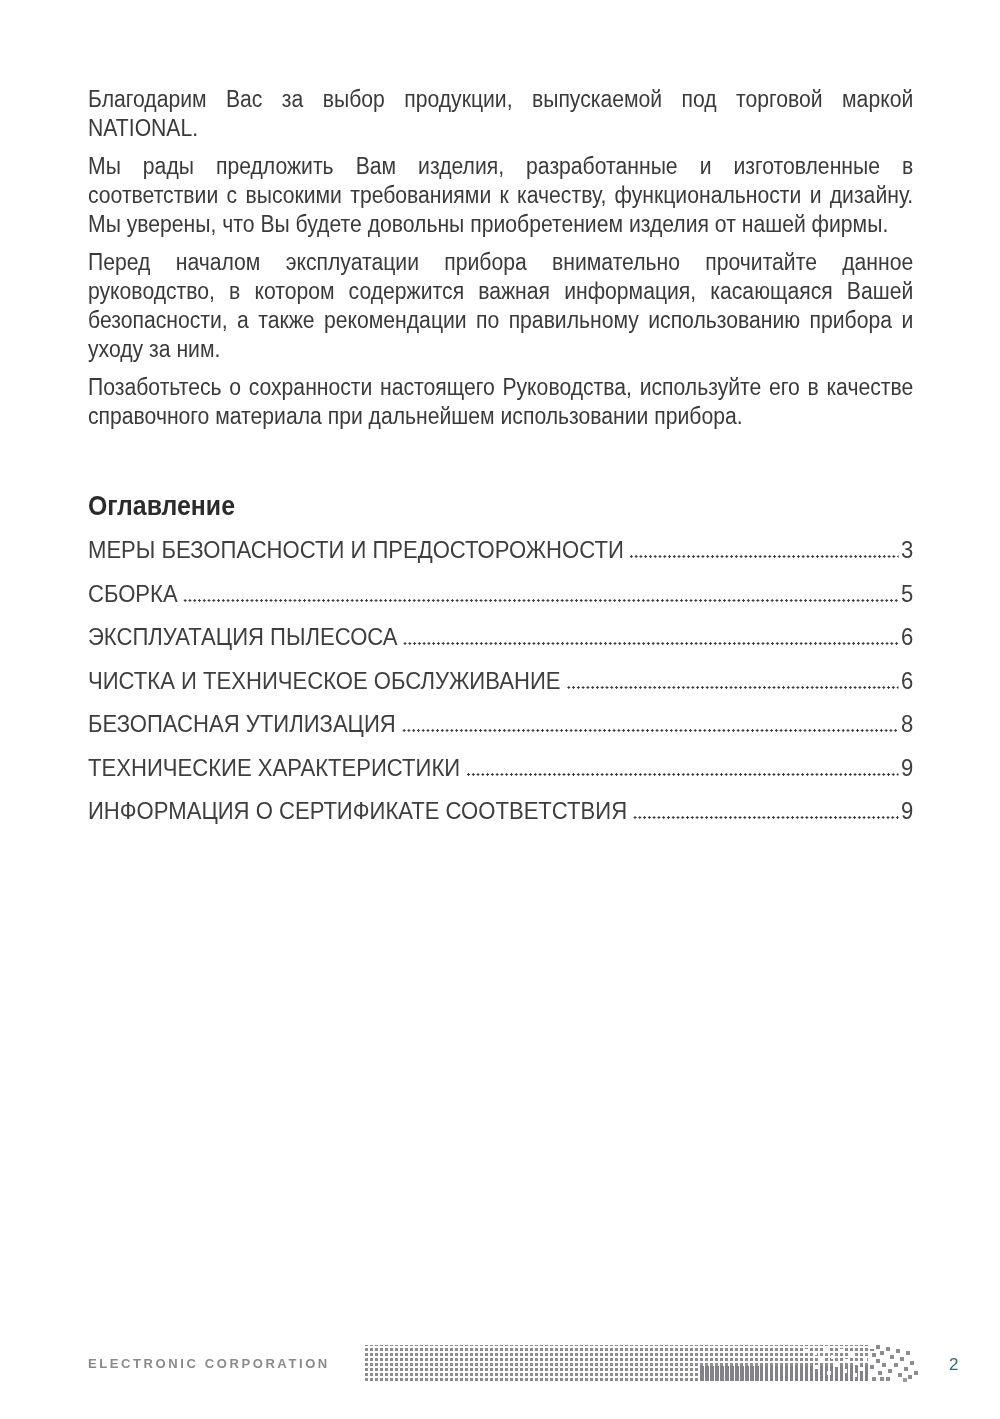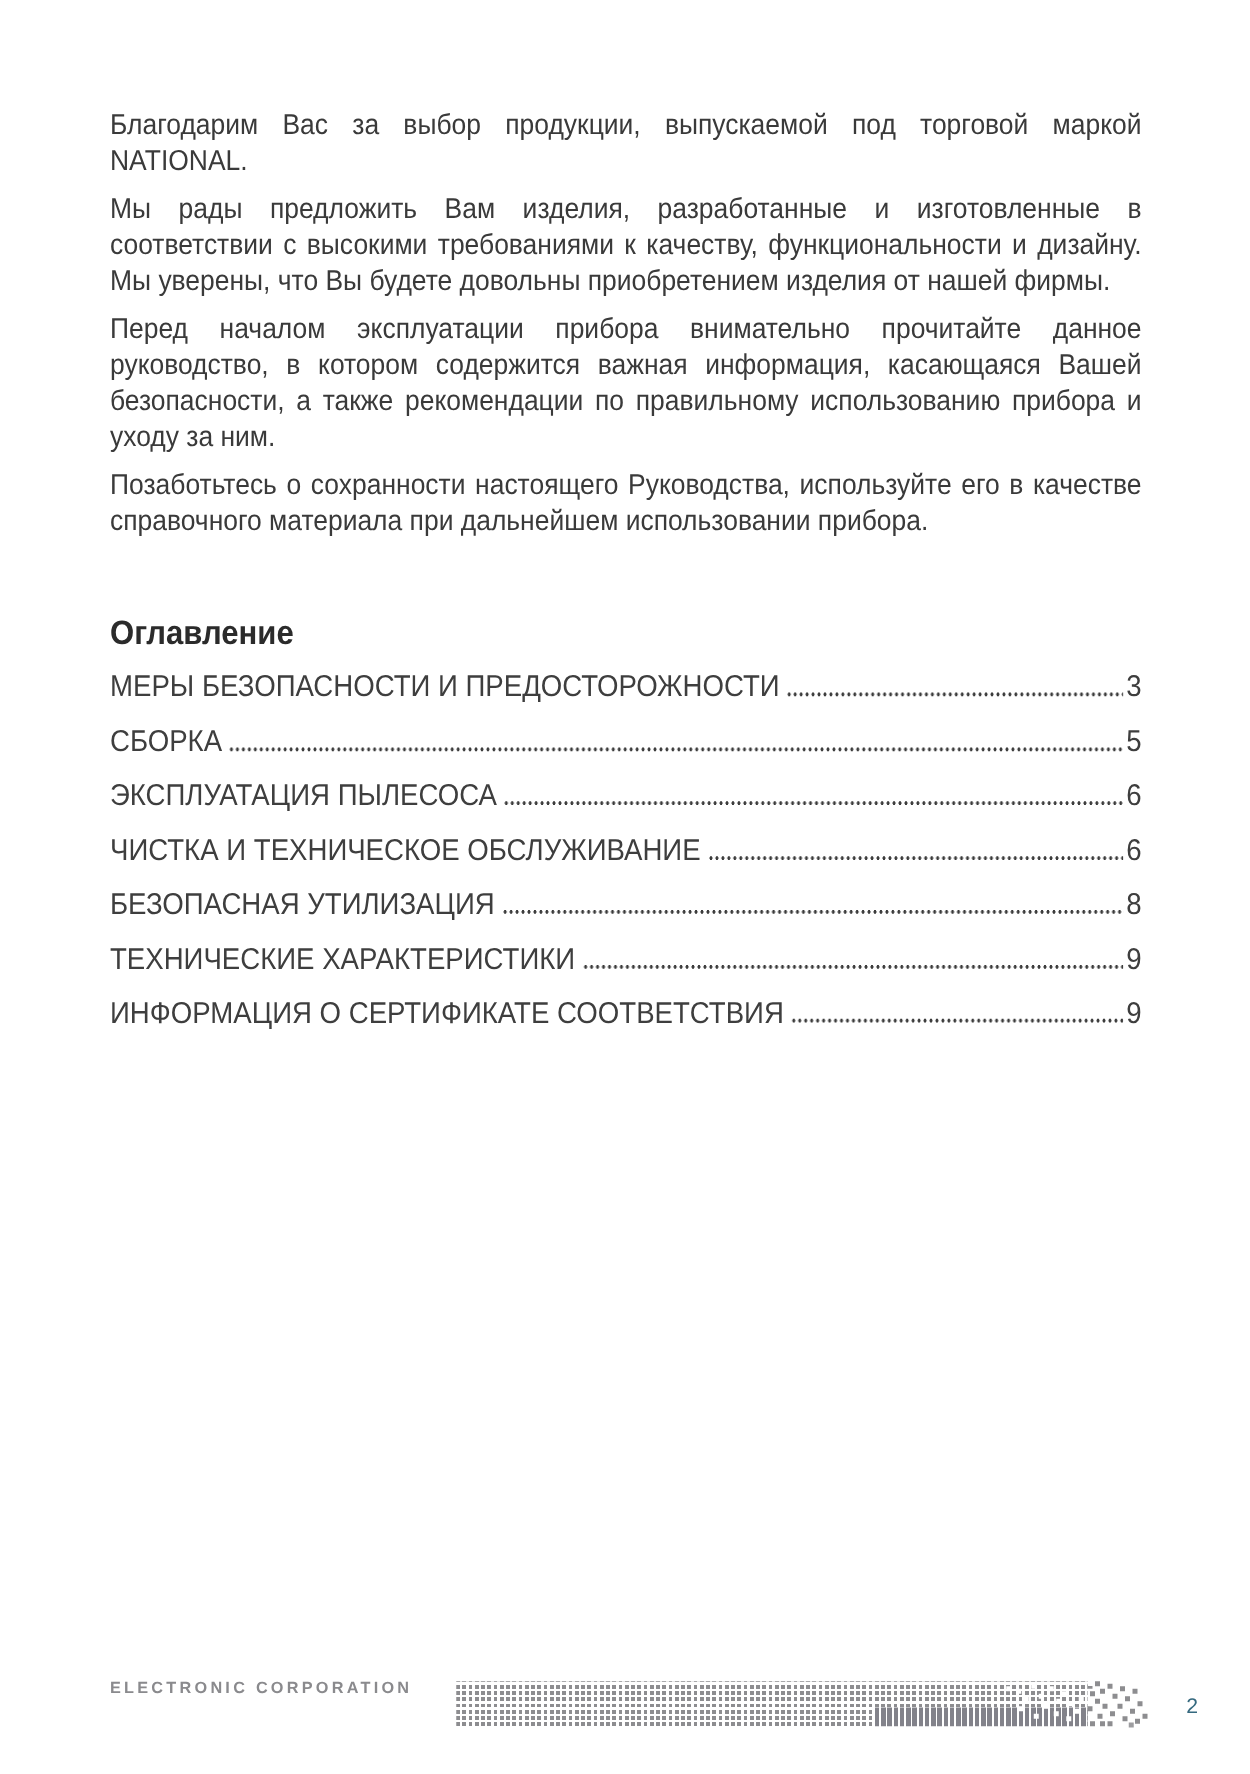--- a/index.html
+++ b/index.html
@@ -92,21 +92,21 @@
     color: #8a8a8d;
     user-select: none;
   }
   .logo-main {
     font-size: 41px;
     line-height: 36px;
     font-weight: 700;
     letter-spacing: 2px;
   }
   .logo-sub {
-    margin-top: 4px;
+    margin-top: 18px;
     font-size: 13px;
     font-weight: 700;
     letter-spacing: 2.6px;
     white-space: nowrap;
   }
 
   .halftone-bar {
     position: absolute;
     left: 365px;
     top: 1345px;

